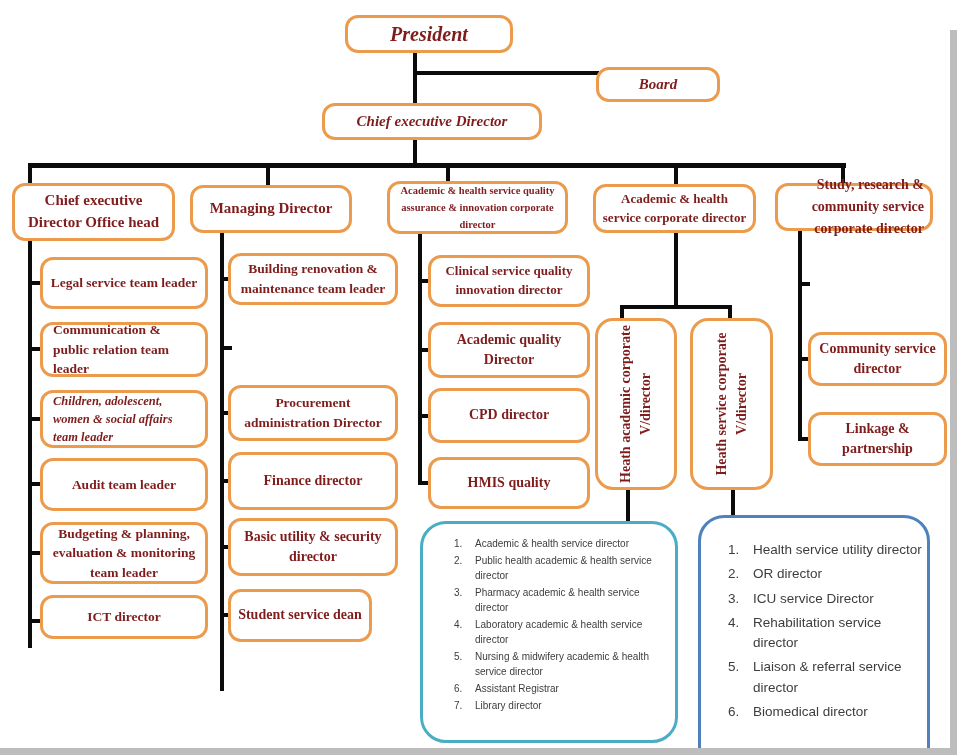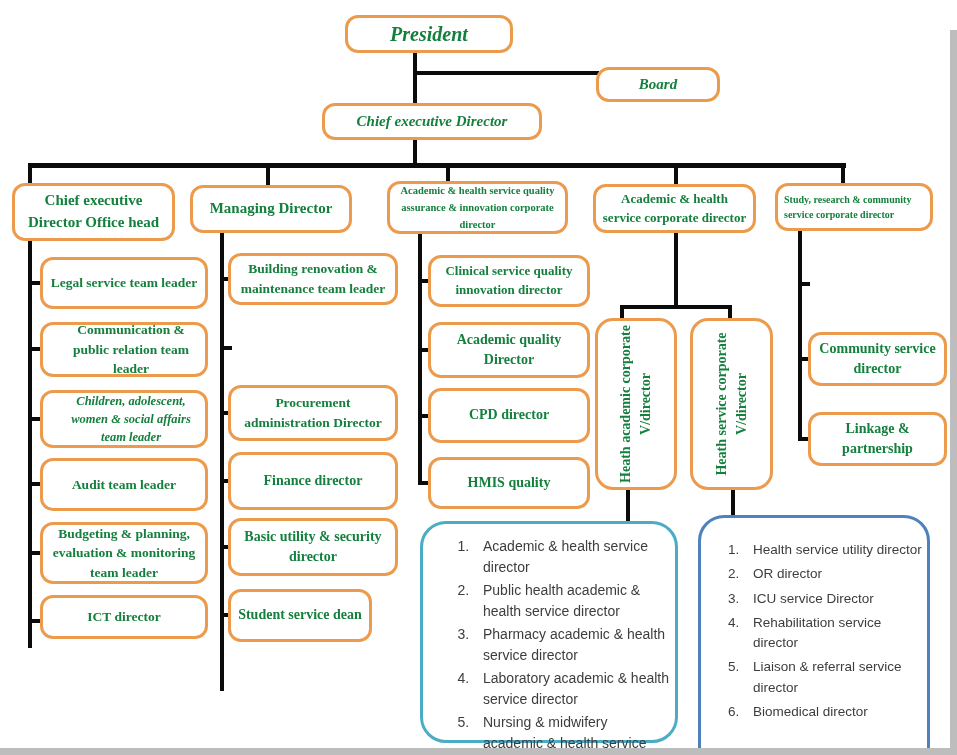--- a/index.html
+++ b/index.html
@@ -7,47 +7,47 @@
     position:relative; width:957px; height:755px; background:#ffffff;
     font-family:"Liberation Serif","DejaVu Serif",serif; overflow:hidden;
   }
   
   .ln { position:absolute; background:#0b0b0b; }
   
   .obox {
     position:absolute; box-sizing:border-box; background:#ffffff;
     border:3px solid #EC9B4D; border-radius:13px;
     display:flex; align-items:center; justify-content:center;
-    text-align:center; font-weight:bold; color:#15803d;
+    text-align:center; font-weight:bold; color:#7f1d1d;
     line-height:1.45; padding:2px 6px;
   }
   .fz20 { font-size:20px; font-style:italic; }
   .fz15i { font-size:15px; font-style:italic; }
   .fz15 { font-size:15px; }
   .fz14 { font-size:14px; }
   .fz135 { font-size:13.5px; }
   .fz125i { font-size:12.5px; font-style:italic; }
   .fz105 { font-size:10.5px; line-height:1.65; }
   .fz13 { font-size:13px; }
-  .fz10 { font-size:10px; text-align:left; line-height:1.55; }
-  .alignleft { text-align:center; justify-content:flex-start; padding-left:20px; }
+  .fz10 { font-size:14px; text-align:right; line-height:1.55; }
+  .alignleft { text-align:left; justify-content:flex-start; padding-left:10px; }
   
   .vbox { border-radius:18px; }
   .vtext {
     position:absolute; left:50%; top:50%; width:165px;
     transform:translate(-50%,-50%) rotate(-90deg);
     text-align:center; font-weight:bold; font-size:14px; line-height:1.4;
   }
   
   .listbox {
     position:absolute; box-sizing:border-box; background:#ffffff;
     border-radius:26px; font-family:"Liberation Sans","DejaVu Sans",sans-serif;
     color:#3d3d3d;
   }
-  .listbox.teal { border:3px solid #4BACC6; font-size:14px;padding-left:8px; }
+  .listbox.teal { border:3px solid #4BACC6; font-size:10px; }
   .listbox.blue { border:3px solid #4F81BD; font-size:13.5px; }
   .listbox ol { margin:0; padding:12px 4px 4px 42px; }
   .listbox li { padding-left:10px; line-height:1.5; margin-bottom:2px; }
   .listbox.blue ol { padding-top:22px; }
   .listbox.blue li { margin-bottom:4px; }
   
   .edge { position:absolute; background:#bdbdbd; }
 </style>
 </head>
 <body>

